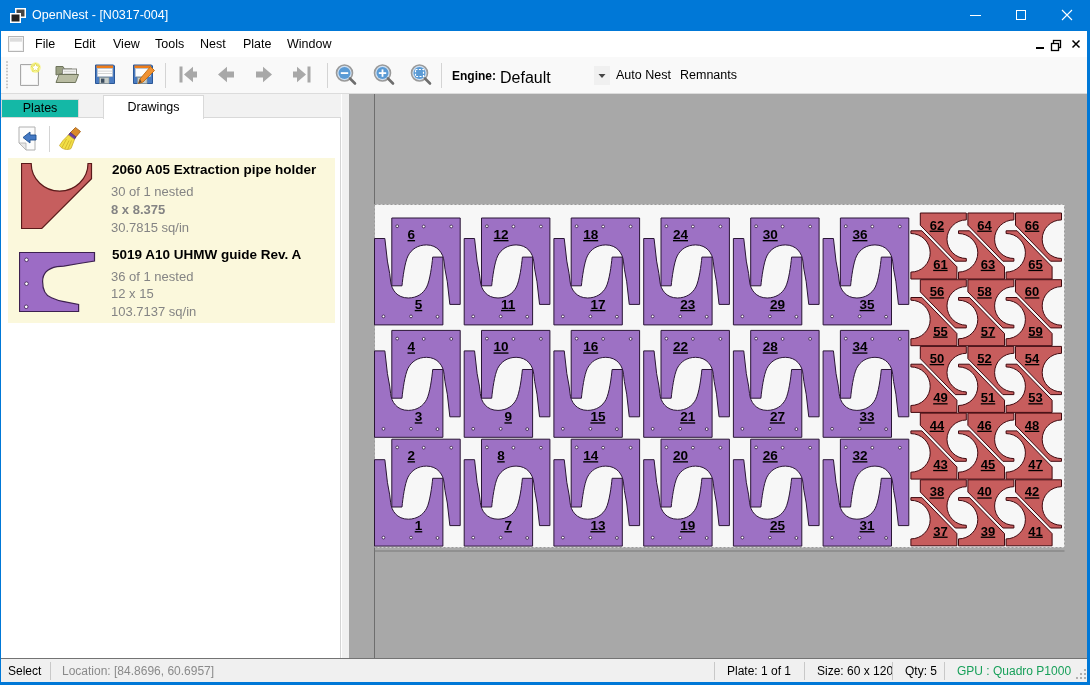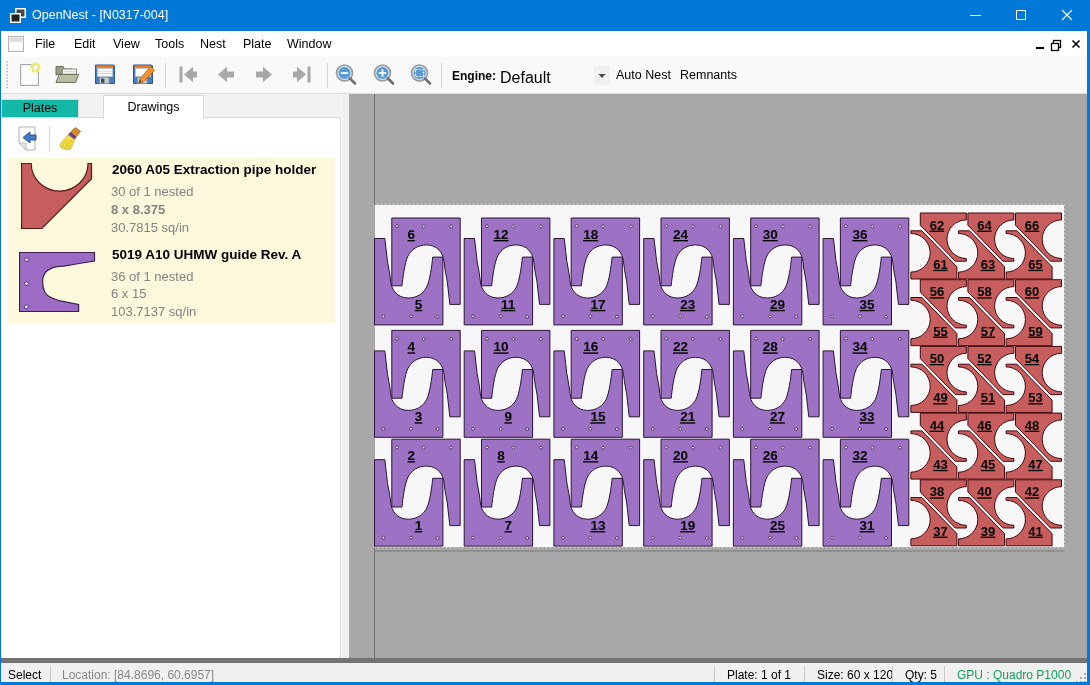--- a/index.html
+++ b/index.html
@@ -13,21 +13,21 @@
 .tsep { position:absolute; top:6px; width:1px; height:25px; background:#d4d4d4; }
 .leftpanel { position:absolute; left:0; top:94px; width:341px; height:564px; background:#fff; border-right:1px solid #d4d4d4; }
 .splitter { position:absolute; left:342px; top:94px; width:7px; height:564px; background:#f0f0f0; }
 .tabbar { position:absolute; left:0; top:94px; width:341px; height:24px; background:#f2f2f2; border-bottom:1px solid #d9d9d9; }
 .tab { position:absolute; font-size:12.5px; text-align:center; }
 .tab.inactive { left:1px; top:99px; width:78px; height:18px; background:#14b8a6; border:1px solid #d9d9d9; border-bottom:none; line-height:17px; }
 .tab.active { left:103px; top:1px; width:101px; height:24px; background:#fff; border:1px solid #d9d9d9; border-bottom:none; line-height:22px; }
 .cream { position:absolute; left:8px; top:158px; width:327px; height:165px; background:#fbf8dc; }
 .dtitle { position:absolute; left:112px; font-size:13.5px; font-weight:bold; color:#000; }
 .dgray { position:absolute; left:111px; font-size:13px; color:#848484; }
-.statusbar { position:absolute; left:0; top:658px; width:1090px; height:24px; background:#f0f0f0; border-top:5px solid #737373; font-size:12px; }
+.statusbar { position:absolute; left:0; top:658px; width:1090px; height:24px; background:#f0f0f0; border-top:1px solid #737373; font-size:12px; }
 .ssep { position:absolute; top:3px; width:1px; height:18px; background:#c8c8c8; }
 .winborder-l { position:absolute; left:0; top:31px; width:1px; height:654px; background:#0078d7; }
 .winborder-r { position:absolute; left:1087px; top:31px; width:3px; height:654px; background:#0078d7; }
 .winborder-b { position:absolute; left:0; top:682px; width:1090px; height:3px; background:#0078d7; }
 </style></head>
 <body>
 
 <div class="titlebar">
  <svg width="17" height="16" style="position:absolute;left:10px;top:8px;">
    <rect x="5" y="0" width="11" height="10" fill="#fff"></rect>
@@ -193,21 +193,21 @@
     <circle cx="7.5" cy="7.8" r="1.8" fill="#fff" stroke="#3c2050" stroke-width="0.8"></circle>
     <circle cx="7.5" cy="31.7" r="1.8" fill="#fff" stroke="#3c2050" stroke-width="0.8"></circle>
     <circle cx="7.2" cy="54.8" r="1.8" fill="#fff" stroke="#3c2050" stroke-width="0.8"></circle>
   </svg>
 <div class="dtitle" style="top:162px;">2060 A05 Extraction pipe holder</div>
 <div class="dgray" style="top:184px;">30 of 1 nested</div>
 <div class="dgray" style="top:202px;font-weight:bold;">8 x 8.375</div>
 <div class="dgray" style="top:220px;">30.7815 sq/in</div>
 <div class="dtitle" style="top:247px;">5019 A10 UHMW guide Rev. A</div>
 <div class="dgray" style="top:269px;">36 of 1 nested</div>
-<div class="dgray" style="top:286px;">6 x 15</div>
+<div class="dgray" style="top:286px;">12 x 15</div>
 <div class="dgray" style="top:304px;">103.7137 sq/in</div>
 
 <svg width="741" height="564" viewBox="0 0 741 564" style="position:absolute;left:349px;top:94px;">
 <defs>
 <g id="pp">
         <path d="M0,0 L10.35,0 L12.9,22.6 L15.2,35.2 L16.1,42.5 C16.8,51 22.5,59.5 33.8,59.5 C42.5,59.4 48.7,55.2 52.2,48.5 C55.4,42 57.4,27 58.2,18.6 L68.4,18.6 L68.4,86.4 L0,86.4 Z" fill="#9d71c4" stroke="#2a1636" stroke-width="1"></path>
         <circle cx="8.97" cy="77.9" r="1.4" fill="#fff" stroke="#2e1840" stroke-width="0.8"></circle>
         <circle cx="36.5" cy="77.9" r="1.4" fill="#fff" stroke="#2e1840" stroke-width="0.8"></circle>
         <circle cx="63.0" cy="78.2" r="1.4" fill="#fff" stroke="#2e1840" stroke-width="0.8"></circle>
       </g>

